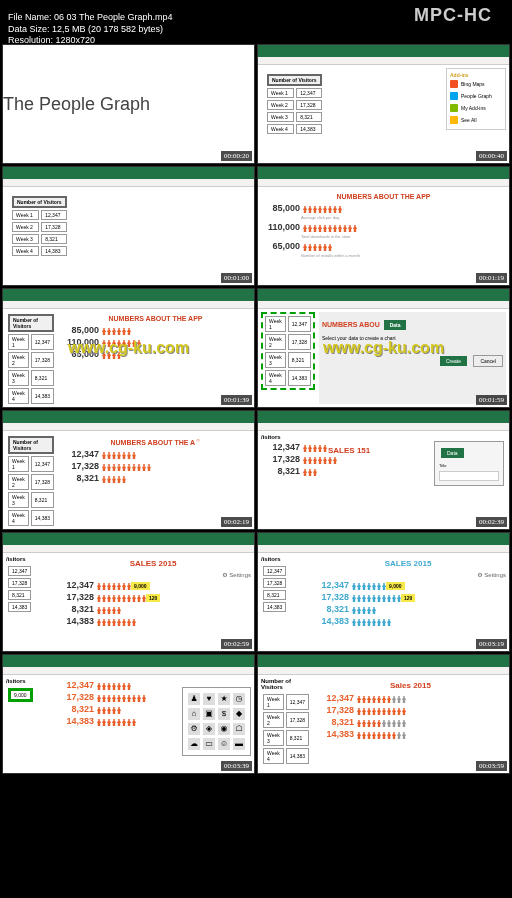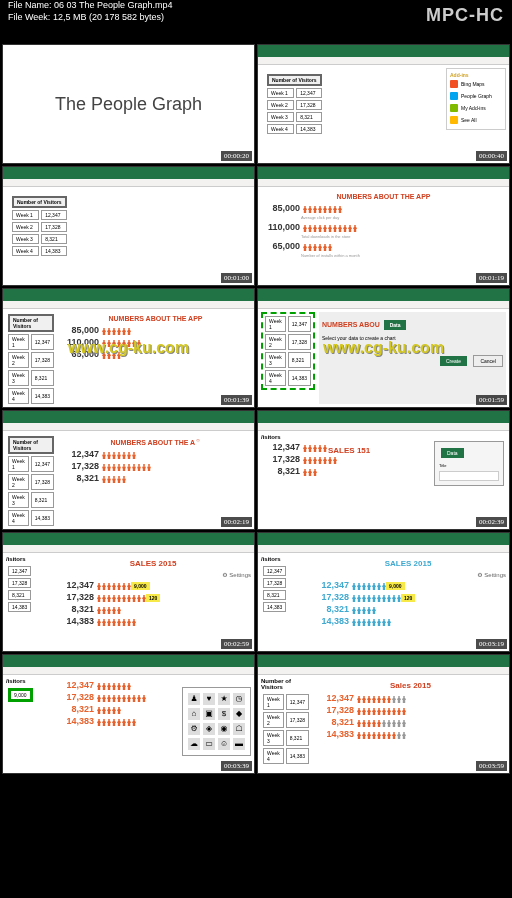--- a/index.html
+++ b/index.html
@@ -1,26 +1,26 @@
 <!DOCTYPE html>
 <html><head>
 <meta charset="utf-8">
 <style>
 *{margin:0;padding:0;box-sizing:border-box;font-family:Arial,sans-serif}
 body{width:512px;height:898px;background:#000;position:relative;overflow:hidden}
-.header{position:absolute;top:0;left:0;right:0;height:42px;padding:0 8px;color:#fff;font-size:9px;line-height:1.3;z-index:10}
+.header{position:absolute;top:0;left:0;right:12px;height:42px;padding:12px 8px;color:#fff;font-size:9px;line-height:1.3;z-index:10}
 .mpc-logo{position:absolute;top:4px;right:8px;font-size:18px;font-weight:bold;color:rgba(255,255,255,0.8);letter-spacing:1px}
 .grid{position:absolute;top:42px;left:0;right:0;bottom:0;display:grid;grid-template-columns:1fr 1fr;grid-template-rows:repeat(7,1fr);gap:2px;padding:2px}
 .cell{background:#fff;position:relative;overflow:hidden;border:1px solid #333}
 .cell-black{background:#000}
 .excel-top{height:12px;background:#217346;display:flex;align-items:center;padding:0 4px}
 .excel-ribbon{height:8px;background:#f3f2f1;border-bottom:1px solid #ccc}
 .excel-body{background:#fff;height:calc(100% - 20px);position:relative;padding:3px}
 .timestamp{position:absolute;bottom:2px;right:2px;background:rgba(0,0,0,0.7);color:#fff;font-size:7px;padding:1px 3px;font-family:Liberation Serif, serif}
-.title-slide{background:#fff;height:100%;display:flex;align-items:center;justify-content:center}
+.title-slide{background:#fff;height:100%;display:flex;align-items:center;justify-content:flex-start}
 .title-text{font-size:18px;color:#444;font-weight:300}
 .mini-table{font-size:5px;margin:4px}
 .mini-table th,.mini-table td{padding:1px 3px;border:1px solid #999;text-align:left}
 .mini-table .hdr{font-weight:bold;background:#f0f0f0;border:2px solid #666}
 .numbers-title{color:#d04020;font-size:7px;font-weight:bold;text-align:center;margin:3px 0}
 .sales-title{color:#d04020;font-size:8px;font-weight:bold;text-align:center;margin:3px 0}
 .big-num{font-size:9px;font-weight:bold;color:#333;display:inline-block;width:35px;text-align:right;margin-right:3px}
 .people-row{display:flex;align-items:flex-end;margin:2px 4px;font-size:6px}
 .people-icons{display:inline-flex;gap:1px}
 .person{width:4px;height:7px;display:inline-block;position:relative}
@@ -42,21 +42,22 @@
 .subtext{font-size:4px;color:#999}
 .two-col{display:flex;gap:4px}
 .left-tbl{flex:0 0 45px}
 .right-content{flex:1}
 </style>
 </head>
 <body>
 
 <div class="header">
   <div><span>File Name:</span> <span>06 03 The People Graph.mp4</span></div>
-  <div><span>File Week:</span> <span>12,5 MB (20 178 582 bytes)</span></div>
+  <div><span>Data Size:</span> <span>12,5 MB (20 178 582 bytes)</span></div>
+  <div><span>Resolution:</span> <span>1280x720</span></div>
   <div class="mpc-logo">MPC-HC</div>
 </div>
 
 <div class="grid">
 
   <div class="cell">
     <div class="title-slide">
       <div class="title-text">The People Graph</div>
     </div>
     <div class="timestamp">00:00:20</div>

